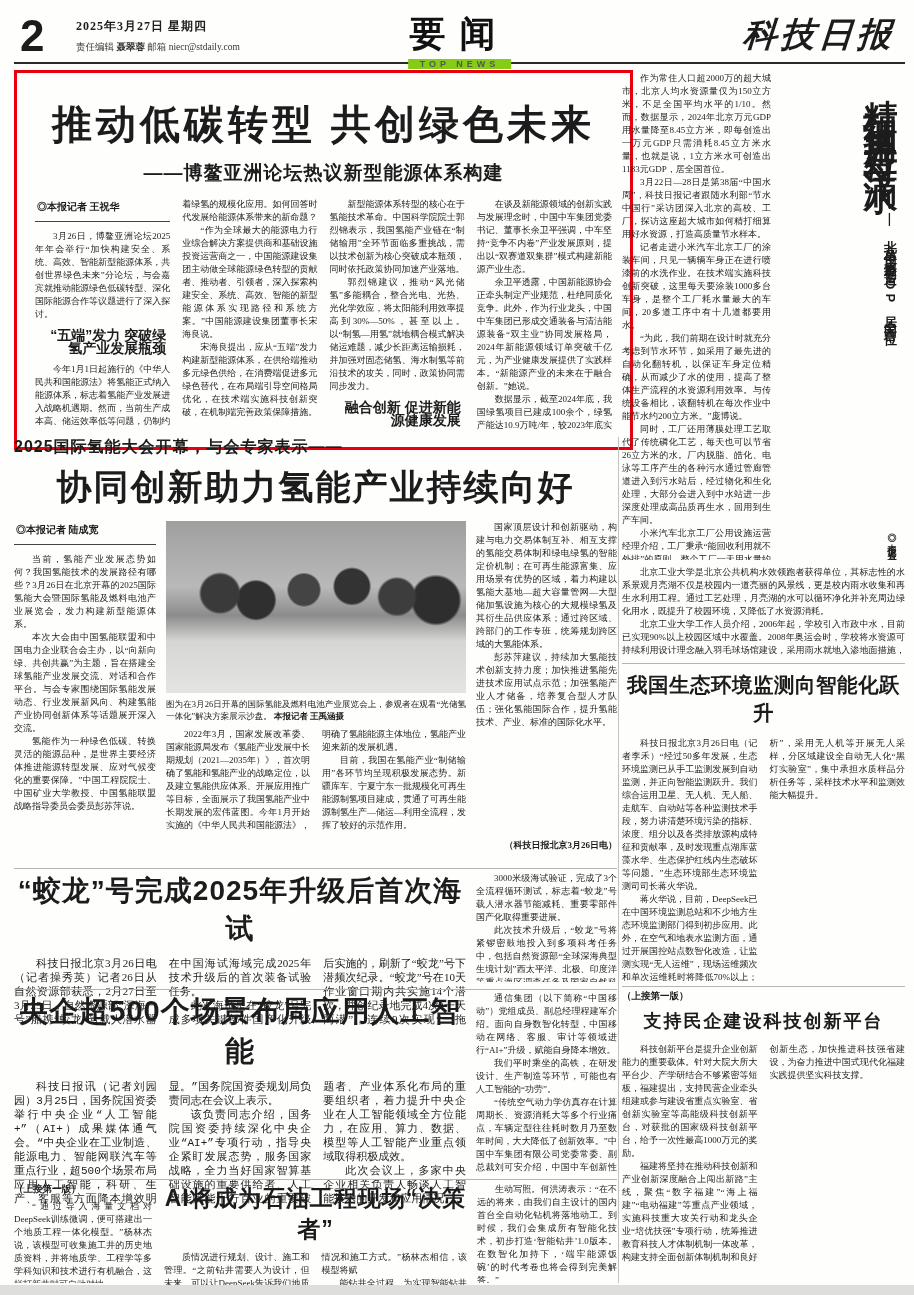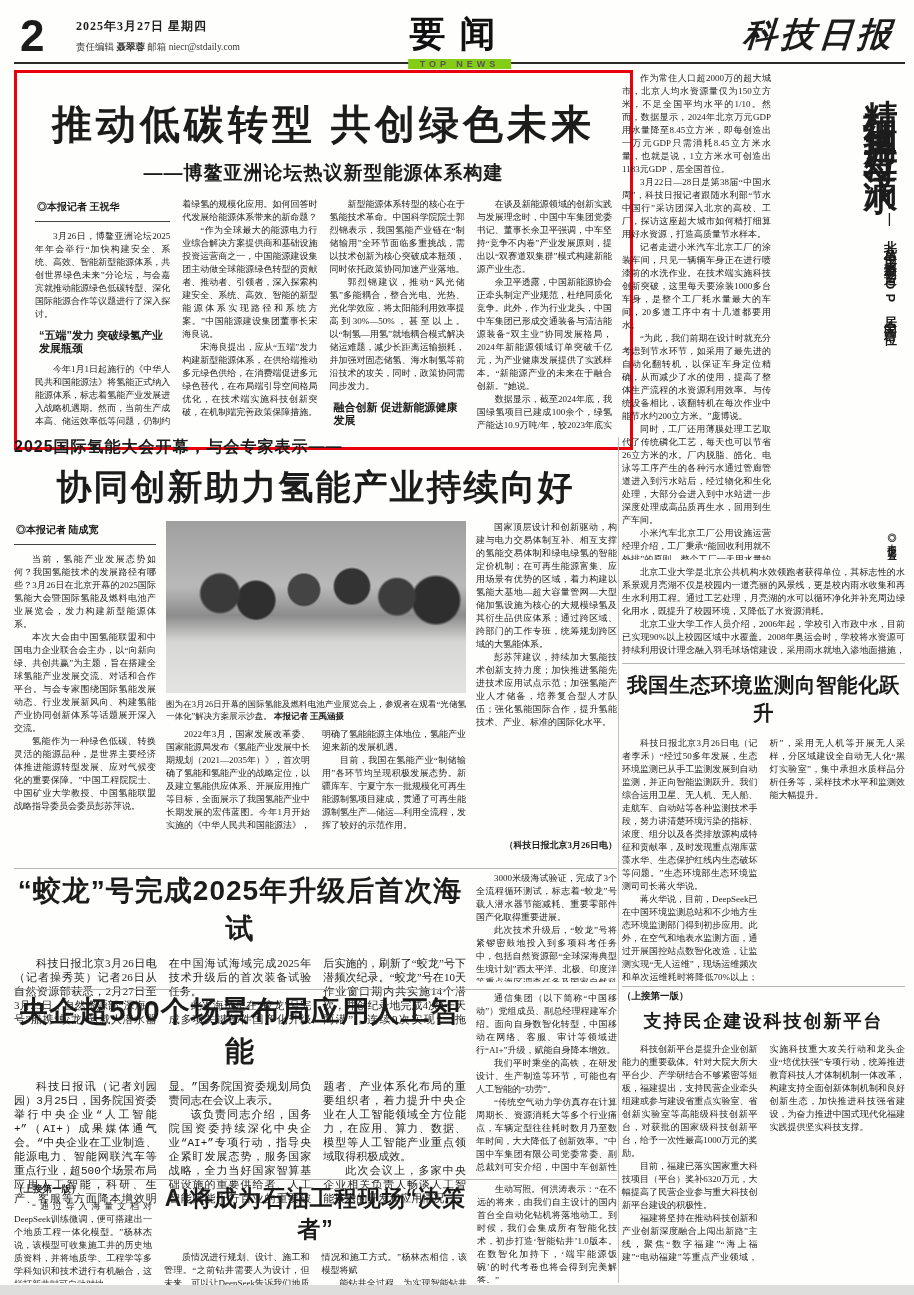--- a/index.html
+++ b/index.html
@@ -24,22 +24,22 @@
   .byline{font-size:10px;font-weight:bold;border-bottom:1px solid #444;padding:2px 2px 8px 2px;margin-bottom:8px;text-indent:0 !important;}
   .dateline{font-weight:bold;text-align:right;text-indent:0 !important;}
   
   .lead{position:absolute;left:14px;top:70px;width:597px;height:358px;border:3px solid #e8000d;
         background:#fefefd;padding:8px;}
   .lead-head{font-family:"Liberation Sans",sans-serif;font-size:40px;font-weight:900;
              text-align:center;letter-spacing:4px;margin-top:16px;}
   .lead-sub{font-family:"Liberation Sans",sans-serif;font-size:19px;font-weight:900;text-align:center;margin-top:8px;letter-spacing:1px;}
   .lead-cols{margin:12px 10px 0 10px;height:246px;column-count:4;column-gap:12px;column-fill:auto;
              font-size:9px;line-height:13px;overflow:hidden;}
-  .lead-cols h3{font-family:"Liberation Sans",sans-serif;font-size:11px;font-weight:900;
-                text-align:left;margin:8px 4px;text-indent:0;}
+  .lead-cols h3{font-family:"Liberation Sans",sans-serif;font-size:14px;font-weight:900;
+                text-align:right;margin:8px 4px;text-indent:0;}
   
   .water{position:absolute;left:622px;top:72px;width:283px;height:588px;}
   .water-row{display:flex;height:488px;overflow:hidden;}
   .water-c1{width:149px;font-size:9px;line-height:13px;overflow:hidden;}
   .vhead{width:130px;writing-mode:vertical-rl;display:flex;overflow:hidden;padding-left:2px;}
   .vhead-main{font-family:"Liberation Sans",sans-serif;font-size:34px;font-weight:900;
               letter-spacing:9px;line-height:44px;}
   .vhead-sub{font-family:"Liberation Sans",sans-serif;font-size:13px;font-weight:bold;
              letter-spacing:4px;padding-top:34px;line-height:26px;}
   .vhead-by{font-size:9px;font-weight:bold;padding-top:200px;letter-spacing:2px;line-height:22px;}
@@ -242,21 +242,20 @@
         <p>科技日报北京3月26日电（记者李禾）“经过50多年发展，生态环境监测已从手工监测发展到自动监测，并正向智能监测跃升。我们综合运用卫星、无人机、无人船、走航车、自动站等各种监测技术手段，努力讲清楚环境污染的指标、浓度、组分以及各类排放源构成特征和贡献率，及时发现重点湖库蓝藻水华、生态保护红线内生态破坏等问题。”生态环境部生态环境监测司司长蒋火华说。</p>
         <p>蒋火华说，目前，DeepSeek已在中国环境监测总站和不少地方生态环境监测部门得到初步应用。此外，在空气和地表水监测方面，通过开展国控站点数智化改造，让监测实现“无人运维”，现场运维频次和单次运维耗时将降低70%以上；让监测实现“智能采样+智能分析”，采用无人机等开展无人采样，分区域建设全自动无人化“黑灯实验室”，集中承担水质样品分析任务等，采样技术水平和监测效能大幅提升。</p>
       </div>
   </div>
 
   <div class="fujian">
     <div class="fj-kicker">（上接第一版）</div>
     <div class="fj-head">支持民企建设科技创新平台</div>
     <div class="cols2 body-txt" style="height:228px;">
         <p>科技创新平台是提升企业创新能力的重要载体。针对大院大所大平台少、产学研结合不够紧密等短板，福建提出，支持民营企业牵头组建或参与建设省重点实验室、省创新实验室等高能级科技创新平台，对获批的国家级科技创新平台，给予一次性最高1000万元的奖励。</p>
-        <p>目前，福建已落实国家重大科技项目（平台）奖补6320万元，大幅提高了民营企业参与重大科技创新平台建设的积极性。</p>
         <p>福建将坚持在推动科技创新和产业创新深度融合上闯出新路”主线，聚焦“数字福建”“海上福建”“电动福建”等重点产业领域，实施科技重大攻关行动和龙头企业“培优扶强”专项行动，统筹推进教育科技人才体制机制一体改革，构建支持全面创新体制机制和良好创新生态，加快推进科技强省建设，为奋力推进中国式现代化福建实践提供坚实科技支撑。</p>
       </div>
   </div>
 
   <div class="vline"></div>
   <div class="hline" style="left:14px;width:603px;top:868px;"></div>
   <div class="hline" style="left:14px;width:603px;top:989px;"></div>
   <div class="hline" style="left:14px;width:603px;top:1179px;"></div>
   <div class="hline" style="left:622px;width:283px;top:663px;"></div>
   <div class="hline" style="left:622px;width:283px;top:986px;"></div>

